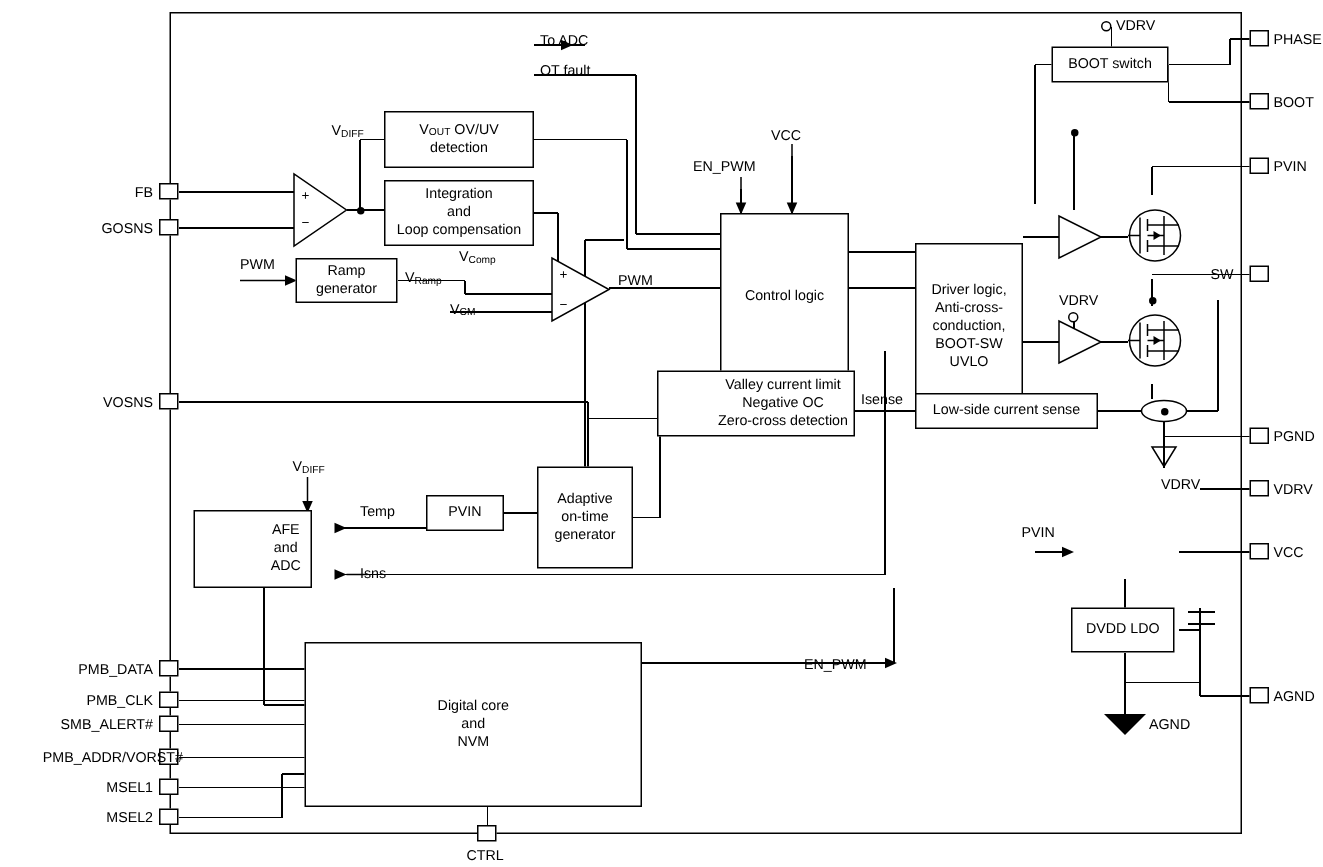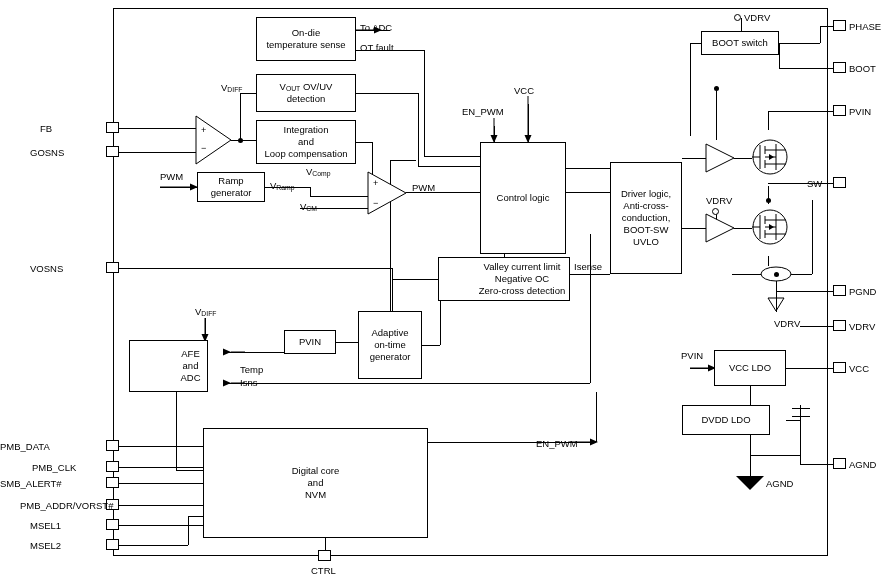--- a/index.html
+++ b/index.html
@@ -2,21 +2,21 @@
 <html><head>
 <meta charset="utf-8">
 <style>
   html,body{margin:0;padding:0;background:#ffffff;}
   body{font-family:"Liberation Sans", sans-serif;}
   #root{position:relative;width:882px;height:578px;overflow:hidden;background:#fff;}
   .box{position:absolute;border:1px solid #000;background:#fff;box-sizing:border-box;
        display:flex;align-items:center;justify-content:center;text-align:center;
        font-size:9.5px;line-height:1.25;color:#000;}
   .lbl{position:absolute;font-size:9.5px;color:#000;white-space:nowrap;}
-  .lbl.r{}
+  .lbl.r{text-align:right;}
   .pin{position:absolute;width:13px;height:11px;border:1px solid #000;background:#fff;box-sizing:border-box;}
   .outer{position:absolute;border:1px solid #000;box-sizing:border-box;background:transparent;}
   .sub{font-size:6.8px;vertical-align:-0.18em;}
   .dot{position:absolute;width:5px;height:5px;border-radius:50%;background:#000;}
   .circ{position:absolute;border:1px solid #000;border-radius:50%;background:#fff;box-sizing:border-box;}
   svg{position:absolute;overflow:visible;}
 </style>
 </head>
 <body>
 
@@ -250,24 +250,20 @@
   </svg>
 
   <div class="circ" style="left:734px;top:14px;width:7px;height:7px;"></div>
   <div class="circ" style="left:712px;top:208px;width:7px;height:7px;"></div>
 
   <div class="dot" style="left:238px;top:138px;"></div>
   <div class="dot" style="left:766px;top:198px;"></div>
   <div class="dot" style="left:714px;top:86px;"></div>
   <div class="dot" style="left:774px;top:272px;"></div>
 
-  <div class="box" style="left:256px;top:17px;width:100px;height:44px;">
-    <span style="white-space:pre-line;">On-die
-temperature sense</span>
-  </div>
 
   <div class="box" style="left:256px;top:74px;width:100px;height:38px;">
     <span style="white-space:pre-line;">V<span class="sub">OUT</span> OV/UV<br>detection</span>
   </div>
 
   <div class="box" style="left:256px;top:120px;width:100px;height:44px;">
     <span style="white-space:pre-line;">Integration
 and
 Loop compensation</span>
   </div>
@@ -286,26 +282,29 @@
 Anti-cross-
 conduction,
 BOOT-SW
 UVLO</span>
   </div>
 
   <div class="box" style="left:701px;top:31px;width:78px;height:24px;">
     <span>BOOT switch</span>
   </div>
 
-  <div class="box" style="left:438px;top:257px;width:132px;height:44px;padding-left:36px;">
+  <div class="box" style="left:438px;top:247px;width:132px;height:44px;padding-left:36px;">
     <span style="white-space:pre-line;">Valley current limit
 Negative OC
 Zero-cross detection</span>
   </div>
 
+  <div class="box" style="left:610px;top:262px;width:122px;height:24px;">
+    <span>Low-side current sense</span>
+  </div>
 
   <div class="box" style="left:358px;top:311px;width:64px;height:68px;">
     <span style="white-space:pre-line;">Adaptive
 on-time
 generator</span>
   </div>
 
   <div class="box" style="left:284px;top:330px;width:52px;height:24px;">
     <span>PVIN</span>
   </div>
@@ -313,43 +312,40 @@
   <div class="box" style="left:129px;top:340px;width:79px;height:52px;padding-left:44px;">
     <span>AFE and ADC</span>
   </div>
 
   <div class="box" style="left:203px;top:428px;width:225px;height:110px;">
     <span style="white-space:pre-line;">Digital core
 and
 NVM</span>
   </div>
 
-  <div class="box" style="left:714px;top:350px;width:72px;height:36px;">
-    <span>VCC LDO</span>
-  </div>
-
-  <div class="box" style="left:682px;top:405px;width:88px;height:30px;">
+
+  <div class="box" style="left:714px;top:405px;width:69px;height:30px;">
     <span>DVDD LDO</span>
   </div>
 
   <div class="lbl" style="left:360px;top:22px;">To ADC</div>
   <div class="lbl" style="left:360px;top:42px;">OT fault</div>
   <div class="lbl" style="left:221px;top:82px;">V<span class="sub">DIFF</span></div>
   <div class="lbl" style="left:160px;top:171px;">PWM</div>
   <div class="lbl" style="left:270px;top:180px;">V<span class="sub">Ramp</span></div>
   <div class="lbl" style="left:306px;top:166px;">V<span class="sub">Comp</span></div>
   <div class="lbl" style="left:300px;top:201px;">V<span class="sub">CM</span></div>
   <div class="lbl" style="left:412px;top:182px;">PWM</div>
   <div class="lbl" style="left:462px;top:106px;">EN_PWM</div>
   <div class="lbl" style="left:514px;top:85px;">VCC</div>
   <div class="lbl" style="left:744px;top:12px;">VDRV</div>
   <div class="lbl" style="left:706px;top:195px;">VDRV</div>
   <div class="lbl" style="left:774px;top:318px;">VDRV</div>
   <div class="lbl" style="left:574px;top:261px;">Isense</div>
-  <div class="lbl" style="left:240px;top:364px;text-align:center;">Temp</div>
+  <div class="lbl" style="left:240px;top:336px;text-align:center;">Temp</div>
   <div class="lbl" style="left:240px;top:377px;">Isns</div>
   <div class="lbl" style="left:195px;top:306px;">V<span class="sub">DIFF</span></div>
   <div class="lbl" style="left:681px;top:350px;">PVIN</div>
   <div class="lbl" style="left:536px;top:438px;">EN_PWM</div>
   <div class="lbl" style="left:766px;top:478px;">AGND</div>
 
   <div class="pin" style="left:833px;top:20px;"></div>
   <div class="lbl" style="left:849px;top:21px;">PHASE</div>
 
   <div class="pin" style="left:833px;top:62px;"></div>
@@ -379,21 +375,21 @@
   <div class="pin" style="left:106px;top:146px;"></div>
   <div class="lbl r" style="left:30px;top:147px;width:72px;">GOSNS</div>
 
   <div class="pin" style="left:106px;top:262px;"></div>
   <div class="lbl r" style="left:30px;top:263px;width:72px;">VOSNS</div>
 
   <div class="pin" style="left:106px;top:440px;"></div>
   <div class="lbl r" style="left:0px;top:441px;width:102px;">PMB_DATA</div>
 
   <div class="pin" style="left:106px;top:461px;"></div>
-  <div class="lbl r" style="left:16px;top:462px;width:102px;padding-left:16px;">PMB_CLK</div>
+  <div class="lbl r" style="left:0px;top:462px;width:102px;">PMB_CLK</div>
 
   <div class="pin" style="left:106px;top:477px;"></div>
   <div class="lbl r" style="left:0px;top:478px;width:102px;">SMB_ALERT#</div>
 
   <div class="pin" style="left:106px;top:499px;"></div>
   <div class="lbl r" style="left:0px;top:500px;width:102px;margin-left:20px;">PMB_ADDR/VORST#</div>
 
   <div class="pin" style="left:106px;top:519px;"></div>
   <div class="lbl r" style="left:30px;top:520px;width:72px;">MSEL1</div>
 

